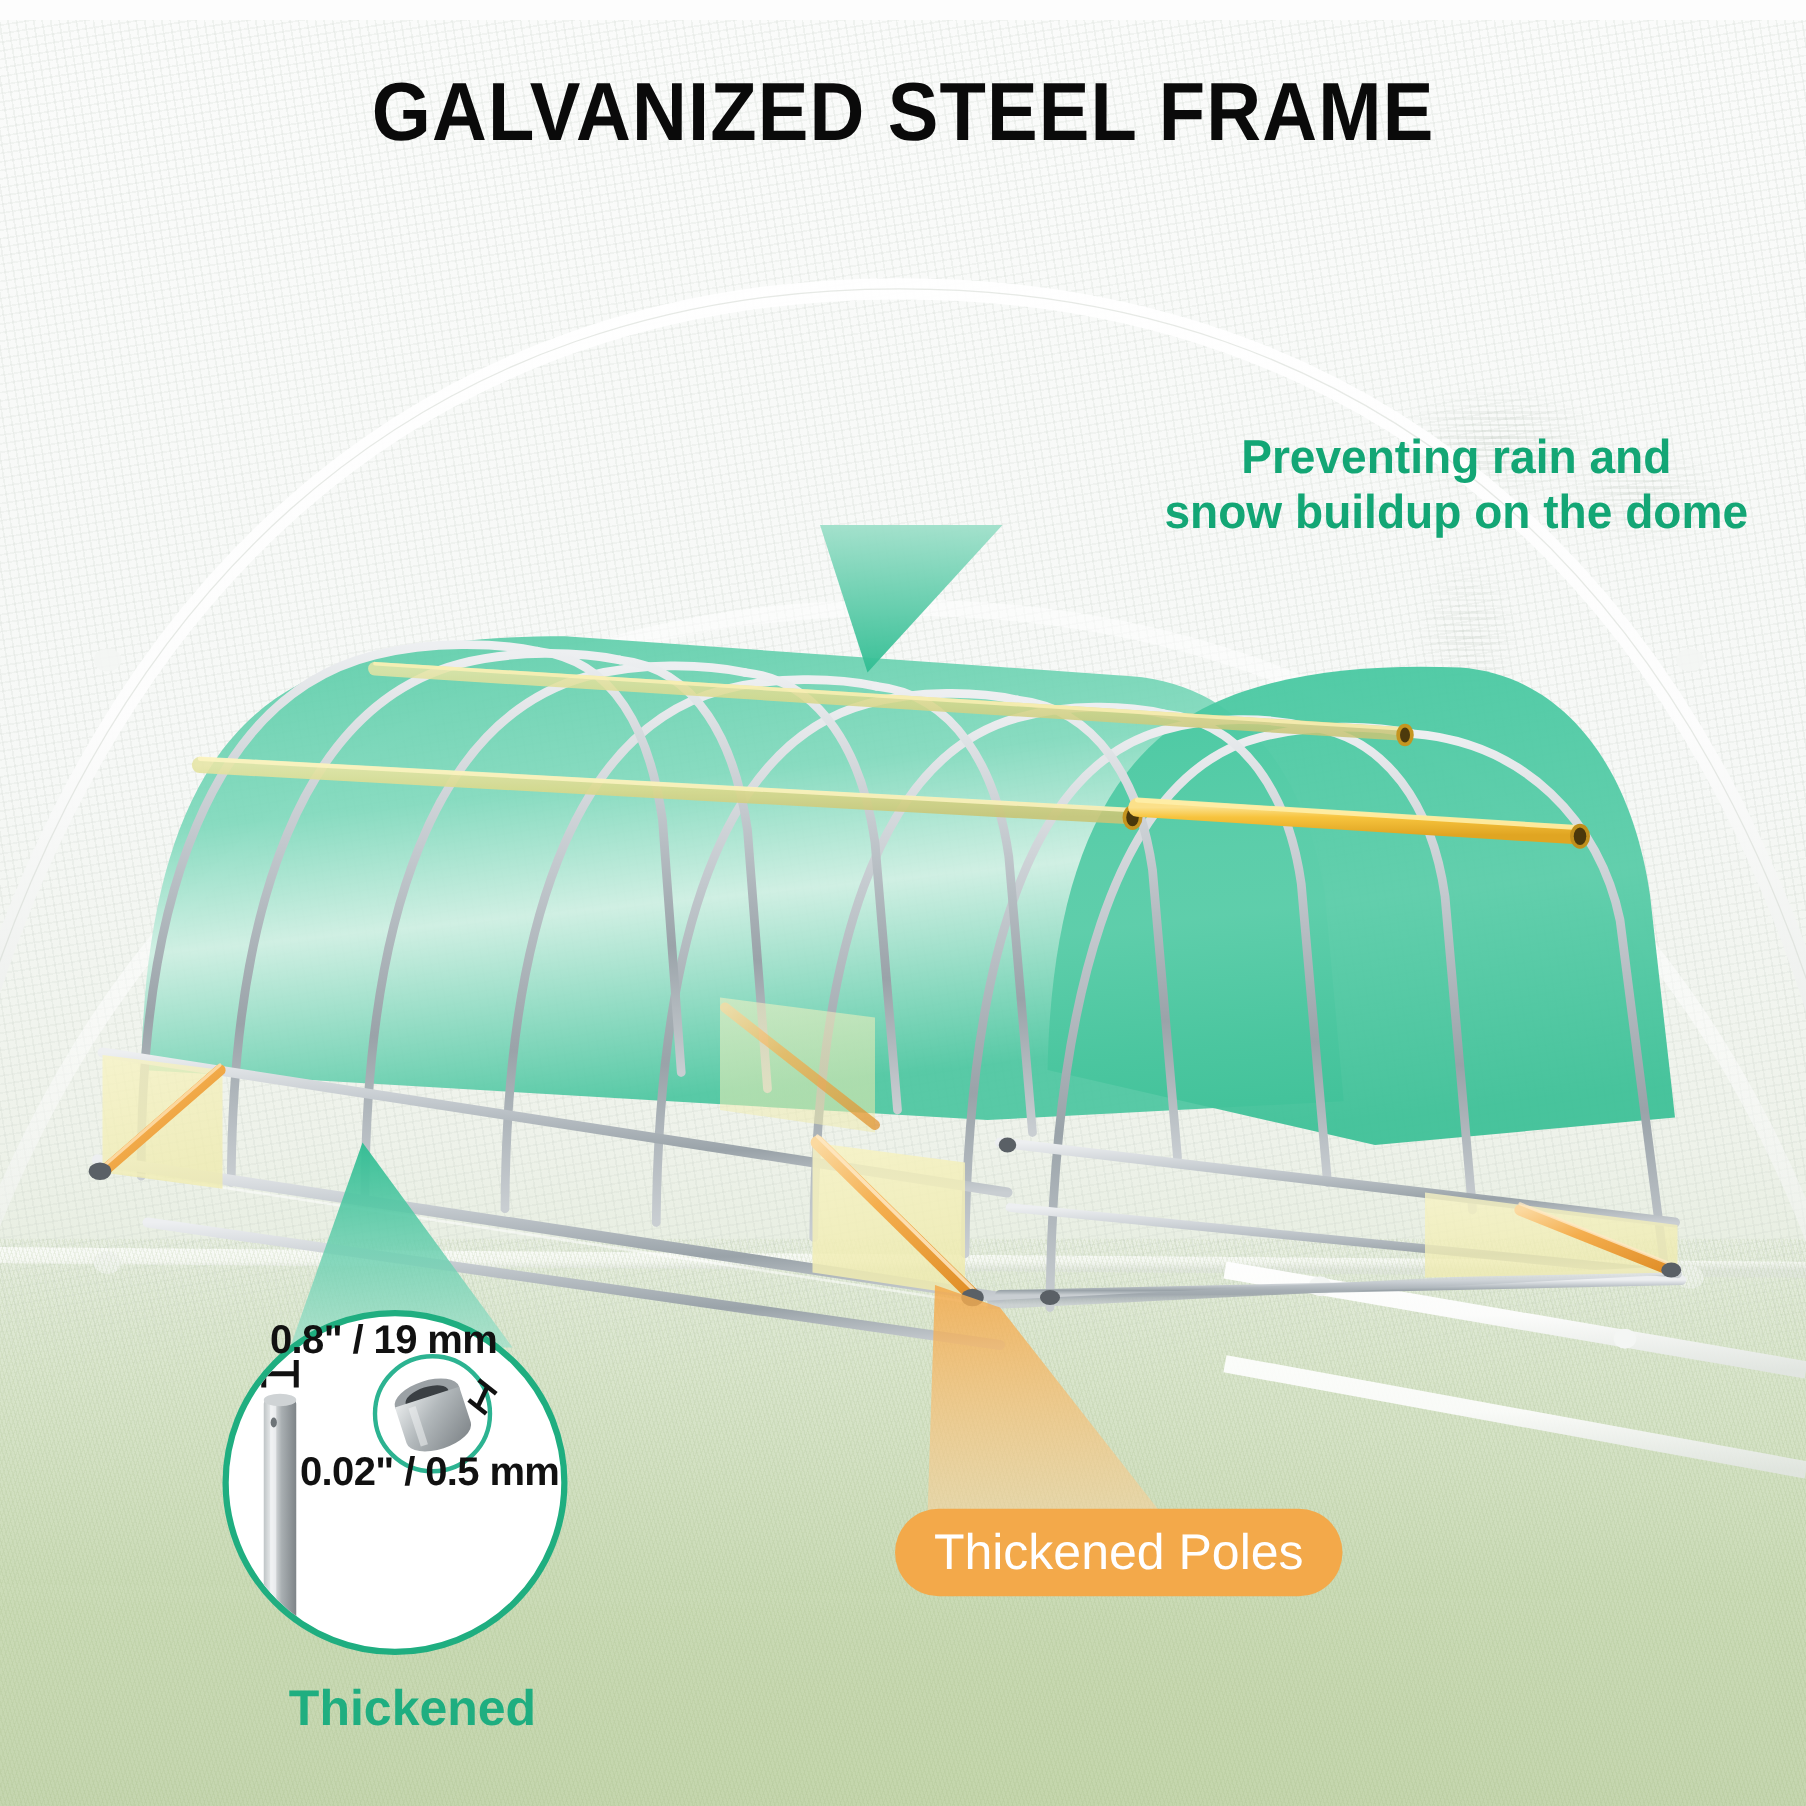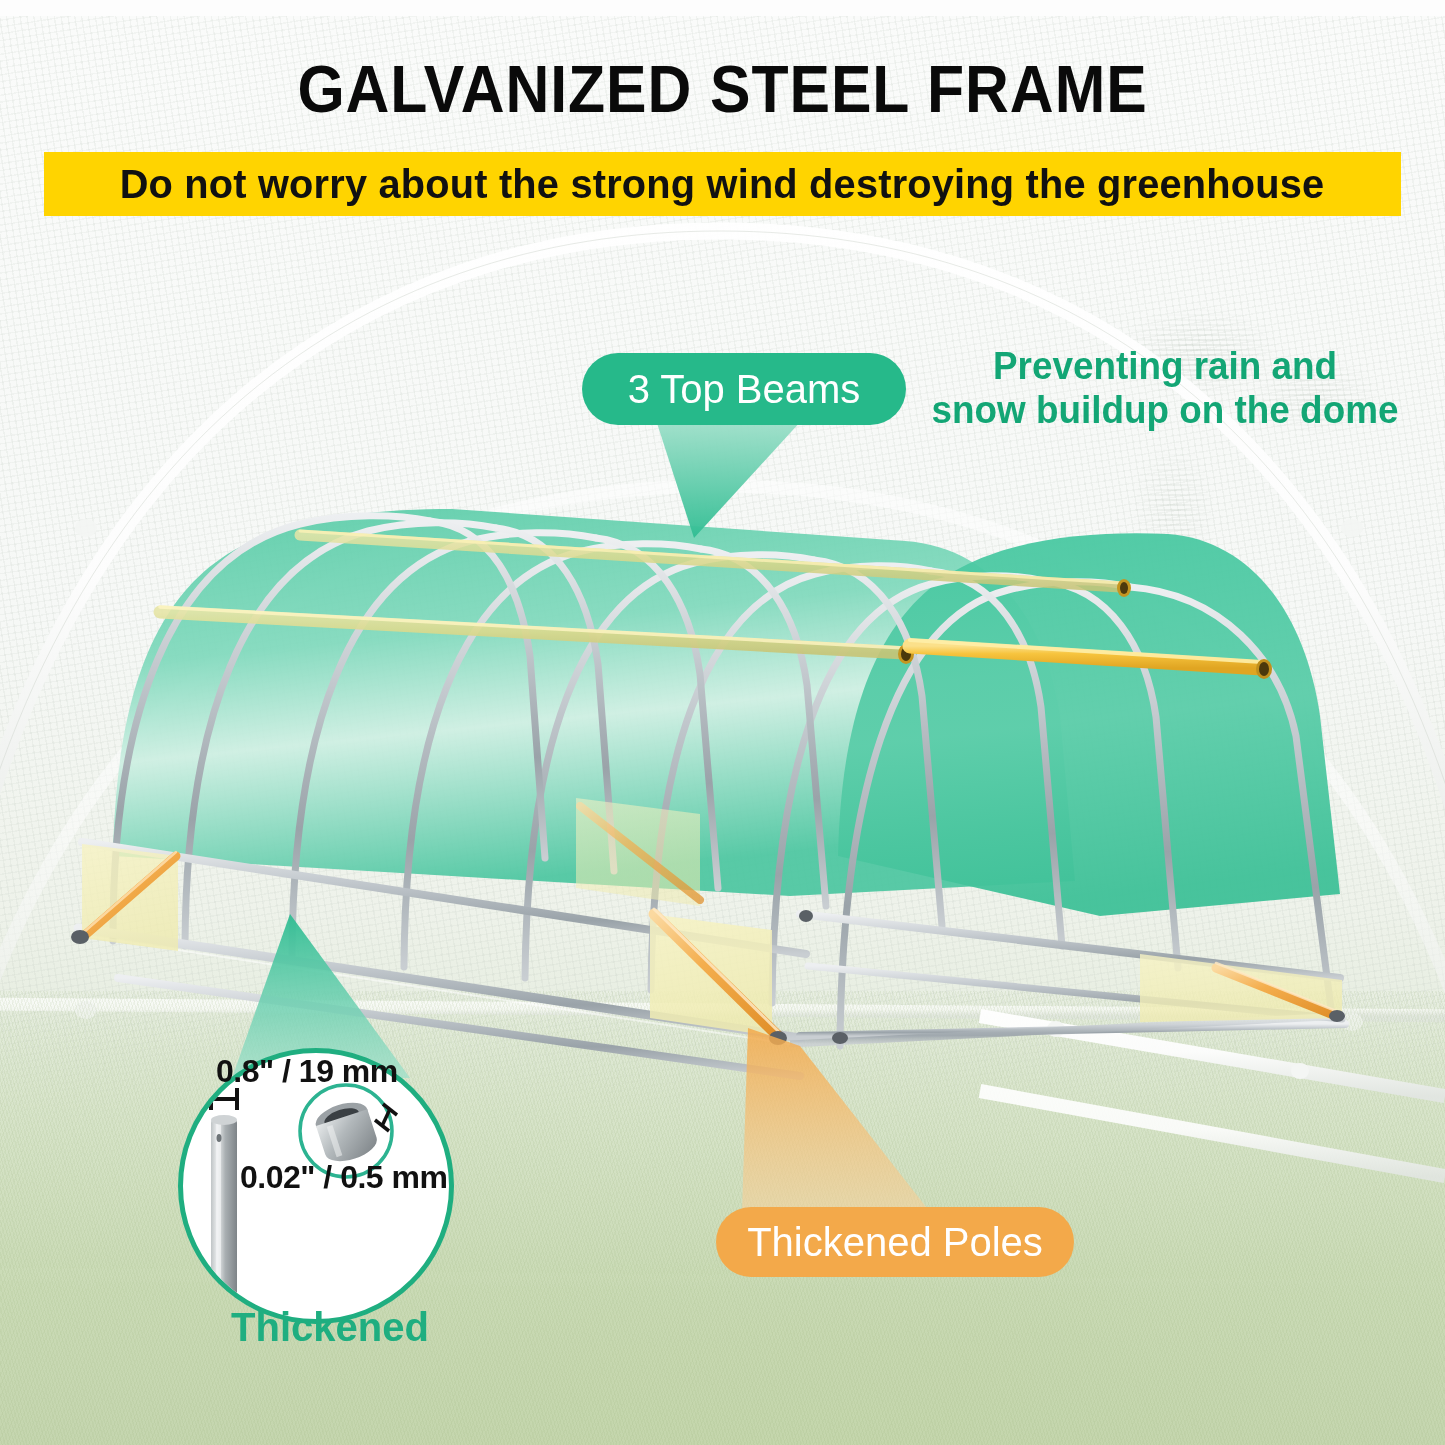--- a/index.html
+++ b/index.html
@@ -80,21 +80,21 @@
   
   .detail-circle{
     position:absolute;left:178px;top:1032px;width:276px;height:276px;border-radius:50%;
     background:#ffffff;border:5px solid #1FAE80;box-sizing:border-box;
   }
   .dim-top{position:absolute;left:216px;top:1037px;font-size:32px;font-weight:bold;color:#111;
     font-family:"Liberation Sans",sans-serif;white-space:nowrap;letter-spacing:-.5px;}
   .dim-bottom{position:absolute;left:240px;top:1143px;font-size:32px;font-weight:bold;color:#111;
     font-family:"Liberation Sans",sans-serif;white-space:nowrap;letter-spacing:-.5px;}
   .detail-caption{
-    position:absolute;left:140px;top:1288px;width:380px;text-align:center;
+    position:absolute;left:140px;top:1328px;width:380px;text-align:center;
     color:#1FAE80;font-weight:bold;font-size:40px;line-height:1.18;
     font-family:"Liberation Sans Narrow","Liberation Sans",sans-serif;
   }
 </style>
 </head>
 <body>
 
 <div id="stage">
 
   <div class="bg-base"></div>
@@ -329,27 +329,21 @@
 
     <path d="M 656 404 L 802 404 L 694 522 Z" fill="url(#coneG)"></path>
 
     <path d="M 232 1062 L 410 1062 L 290 898 Z" fill="url(#coneG2)"></path>
 
     <path d="M 748 1012 L 800 1030 L 930 1196 L 742 1196 Z" fill="url(#coneO)"></path>
   </svg>
 
   <div class="title">GALVANIZED STEEL FRAME</div>
 
-  <div class="banner">
-    <div class="banner-text">Do not worry about the strong wind destroying the greenhouse</div>
-  </div>
-
-  <div class="pill pill-green">
-    <span>3 Top Beams</span>
-  </div>
+
 
   <div class="pill pill-orange">
     <span>Thickened Poles</span>
   </div>
 
   <div class="side-note">
     <div>Preventing rain and</div>
     <div>snow buildup on the dome</div>
   </div>
 

